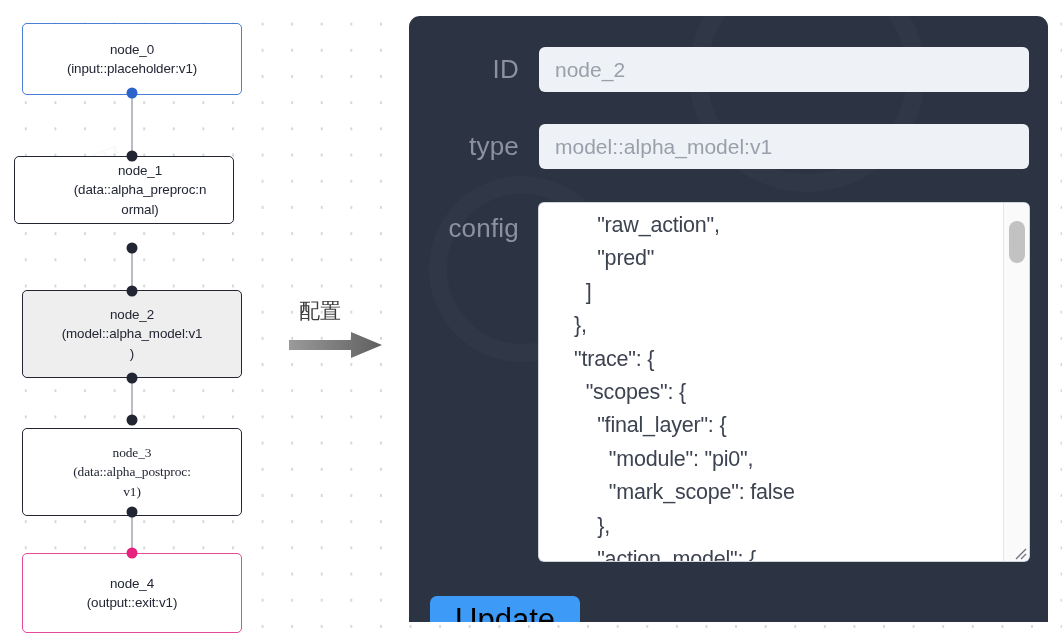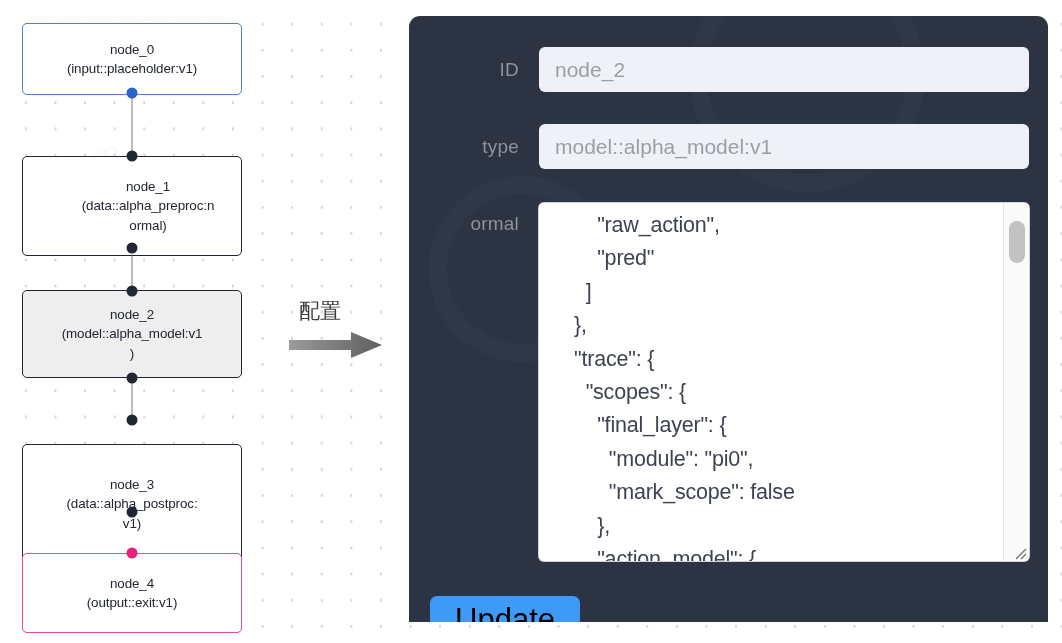--- a/index.html
+++ b/index.html
@@ -120,21 +120,21 @@
     position: absolute;
     display: flex;
     align-items: center;
   }
   .field-label {
     width: 115px;
     text-align: right;
     padding-right: 20px;
     box-sizing: border-box;
     color: #8b919e;
-    font-size: 19px;
+    font-size: 26px;
     letter-spacing: 0.2px;
   }
   .text-input {
     box-sizing: border-box;
     height: 45px;
     background: #eef1f6;
     border: none;
     border-radius: 6px;
     color: #9aa0ab;
     font-size: 21px;
@@ -248,37 +248,37 @@
   <div class="edge" style="left:131px; top:247px; height:57px;"></div>
   <div class="edge" style="left:131px; top:377px; height:44px;"></div>
   <div class="edge" style="left:131px; top:511px; height:41px;"></div>
 
   <div class="node is-input" style="left:22px; top:23px; height:72px;">
     <span class="node-text">node_0
 (input::placeholder:v1)</span>
   </div>
   <div class="handle blue" style="left:132px; top:93px;"></div>
 
-  <div class="node" style="left:22px; top:156px; height:100px;padding-left:40px;">
+  <div class="node" style="left:14px; top:156px; height:68px;padding-left:40px;">
     <span class="node-text">node_1
 (data::alpha_preproc:n
 ormal)</span>
   </div>
   <div class="handle" style="left:132px; top:156px;"></div>
   <div class="handle" style="left:132px; top:248px;"></div>
 
   <div class="node is-selected" style="left:22px; top:290px; height:88px;">
     <span class="node-text">node_2
 (model::alpha_model:v1
 )</span>
   </div>
   <div class="handle" style="left:132px; top:291px;"></div>
   <div class="handle" style="left:132px; top:378px;"></div>
 
-  <div class="node" style="left:22px; top:444px; height:120px;">
+  <div class="node" style="left:22px; top:428px; height:88px;font-family:Liberation Serif, serif;">
     <span class="node-text">node_3
 (data::alpha_postproc:
 v1)</span>
   </div>
   <div class="handle" style="left:132px; top:420px;"></div>
   <div class="handle" style="left:132px; top:512px;"></div>
 
   <div class="node is-output" style="left:22px; top:553px; height:80px;">
     <span class="node-text">node_4
 (output::exit:v1)</span>
@@ -309,21 +309,21 @@
       <div class="field-label">ID</div>
       <input class="text-input" type="text" value="node_2" style="">
     </div>
 
     <div class="field-row" id="row-type">
       <div class="field-label">type</div>
       <input class="text-input" type="text" value="model::alpha_model:v1" style="">
     </div>
 
     <div id="row-config">
-      <div class="field-label">ormal</div>
+      <div class="field-label">config</div>
       <div class="textarea-wrap">
         <div class="textarea-body">        "raw_action",
         "pred"
       ]
     },
     "trace": {
       "scopes": {
         "final_layer": {
           "module": "pi0",
           "mark_scope": false

